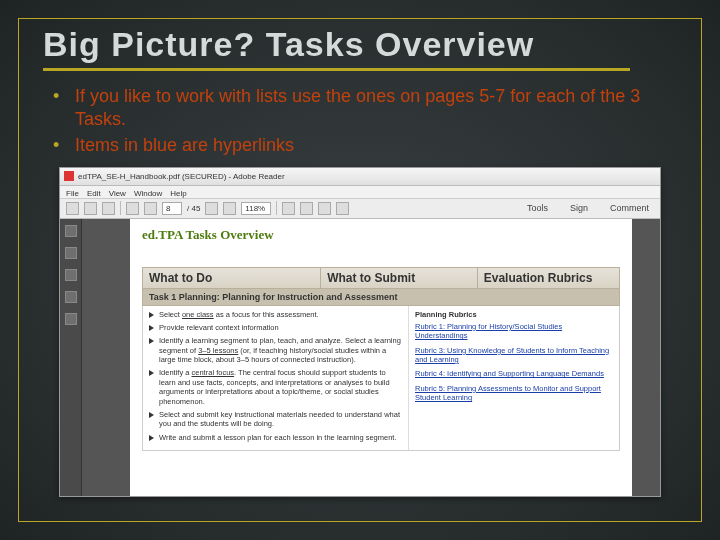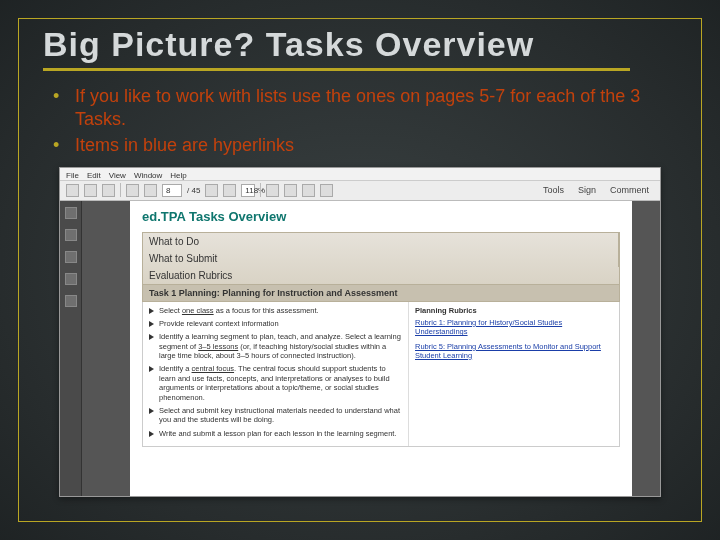--- a/index.html
+++ b/index.html
@@ -73,49 +73,48 @@
     background: #ededed;
     height: 20px;
     border-bottom: 1px solid #bbb;
     display: flex; align-items: center;
     padding: 0 6px;
     gap: 5px;
   }
   .tbtn { width: 13px; height: 13px; background: #ddd; border: 1px solid #aaa; }
   .tfield { height: 13px; background: #fff; border: 1px solid #aaa; font-size: 8px; padding: 0 3px; display: flex; align-items: center; }
   .pdf-toolbar .spacer { flex: 1; }
-  .pdf-tabs { display: flex; gap: 4px; }
+  .pdf-tabs { display: flex; gap: 12px; }
   .pdf-tab { font-size: 9px; padding: 1px 5px; color: #444; }
   .pdf-body {
     flex: 1; display: flex; overflow: hidden;
   }
   .pdf-sidebar {
     width: 22px;
     background: #4a4a4a;
     border-right: 1px solid #333;
     display: flex; flex-direction: column; align-items: center;
     padding-top: 6px; gap: 10px;
   }
   .sb-icon { width: 12px; height: 12px; background: #6f6f6f; border: 1px solid #888; }
   .pdf-margin { width: 48px; background: #555; }
   .pdf-margin.right { width: 28px; }
   .pdf-page {
     flex: 1;
     background: #fff;
     padding: 8px 12px;
     overflow: hidden;
   }
-  .doc-h1 { color: #0f766e; font-weight: bold; font-size: 13px; margin-bottom: 8px; }
+  .doc-h1 { color: #4d7c0f; font-weight: bold; font-size: 13px; margin-bottom: 24px; font-family: Liberation Serif, serif; }
   .doc-headrow {
     display: flex;
     background: linear-gradient(#e6e2da,#d9d3c5);
     border: 1px solid #b8b09a;
-    font-weight: normal;
-    font-size: 10px;
-    flex-direction: column;
+    font-weight: bold;
+    font-size: 12px;
   }
   .doc-headrow > div { padding: 3px 6px; }
   .hcol1 { flex: 1.15; border-right: 1px solid #b8b09a; }
   .hcol2 { flex: 1.0; border-right: 1px solid #b8b09a; }
   .hcol3 { flex: 0.9; }
   .doc-taskbar {
     background: #c7c0af;
     border: 1px solid #b8b09a;
     border-top: none;
     font-weight: bold;
@@ -153,39 +152,43 @@
 
 <div class="slide-frame">
   <h1 class="title">Big Picture? Tasks Overview</h1>
   <div class="title-underline"></div>
   <ul class="bullets">
     <li>If you like to work with lists use the ones on pages 5-7 for each of the 3 Tasks.</li>
     <li>Items in blue are hyperlinks</li>
   </ul>
 
   <div class="pdf-shot">
+    <div class="pdf-titlebar">
+      <div class="pdf-logo"></div>
+      <span>edTPA_SE-H_Handbook.pdf (SECURED) - Adobe Reader</span>
+    </div>
     <div class="pdf-menubar">
       <span>File</span>
       <span>Edit</span>
       <span>View</span>
       <span>Window</span>
       <span>Help</span>
     </div>
     <div class="pdf-toolbar">
       <div class="tbtn"></div>
       <div class="tbtn"></div>
       <div class="tbtn"></div>
       <div style="width:1px;height:14px;background:#bbb"></div>
       <div class="tbtn"></div>
       <div class="tbtn"></div>
       <div class="tfield" style="width:20px">8</div>
       <span>/ 45</span>
       <div class="tbtn"></div>
       <div class="tbtn"></div>
-      <div class="tfield" style="width:14px">118%</div>
+      <div class="tfield" style="width:30px">118%</div>
       <div style="width:1px;height:14px;background:#bbb"></div>
       <div class="tbtn"></div>
       <div class="tbtn"></div>
       <div class="tbtn"></div>
       <div class="tbtn"></div>
       <div class="spacer"></div>
       <div class="pdf-tabs">
         <div class="pdf-tab">Tools</div>
         <div class="pdf-tab">Sign</div>
         <div class="pdf-tab">Comment</div>
@@ -213,20 +216,22 @@
             <div class="tri-item"><span>Select </span><span class="u">one class</span><span> as a focus for this assessment.</span></div>
             <div class="tri-item"><span>Provide relevant context information</span></div>
             <div class="tri-item"><span>Identify a learning segment to plan, teach, and analyze. Select a learning segment of </span><span class="u">3–5 lessons</span><span> (or, if teaching history/social studies within a large time block, about 3–5 hours of connected instruction).</span></div>
             <div class="tri-item"><span>Identify a </span><span class="u">central focus</span><span>. The central focus should support students to learn and use facts, concepts, and interpretations or analyses to build arguments or interpretations about a topic/theme, or social studies phenomenon.</span></div>
             <div class="tri-item"><span>Select and submit key instructional materials needed to understand what you and the students will be doing.</span></div>
             <div class="tri-item"><span>Write and submit a lesson plan for each lesson in the learning segment.</span></div>
           </div>
           <div class="dcol dcol3">
             <div class="rubric-h">Planning Rubrics</div>
             <a class="rubric-link">Rubric 1: Planning for History/Social Studies Understandings</a>
+            <a class="rubric-link">Rubric 3: Using Knowledge of Students to Inform Teaching and Learning</a>
+            <a class="rubric-link">Rubric 4: Identifying and Supporting Language Demands</a>
             <a class="rubric-link">Rubric 5: Planning Assessments to Monitor and Support Student Learning</a>
           </div>
         </div>
       </div>
       <div class="pdf-margin right"></div>
     </div>
   </div>
 </div>
 
 </body></html>

